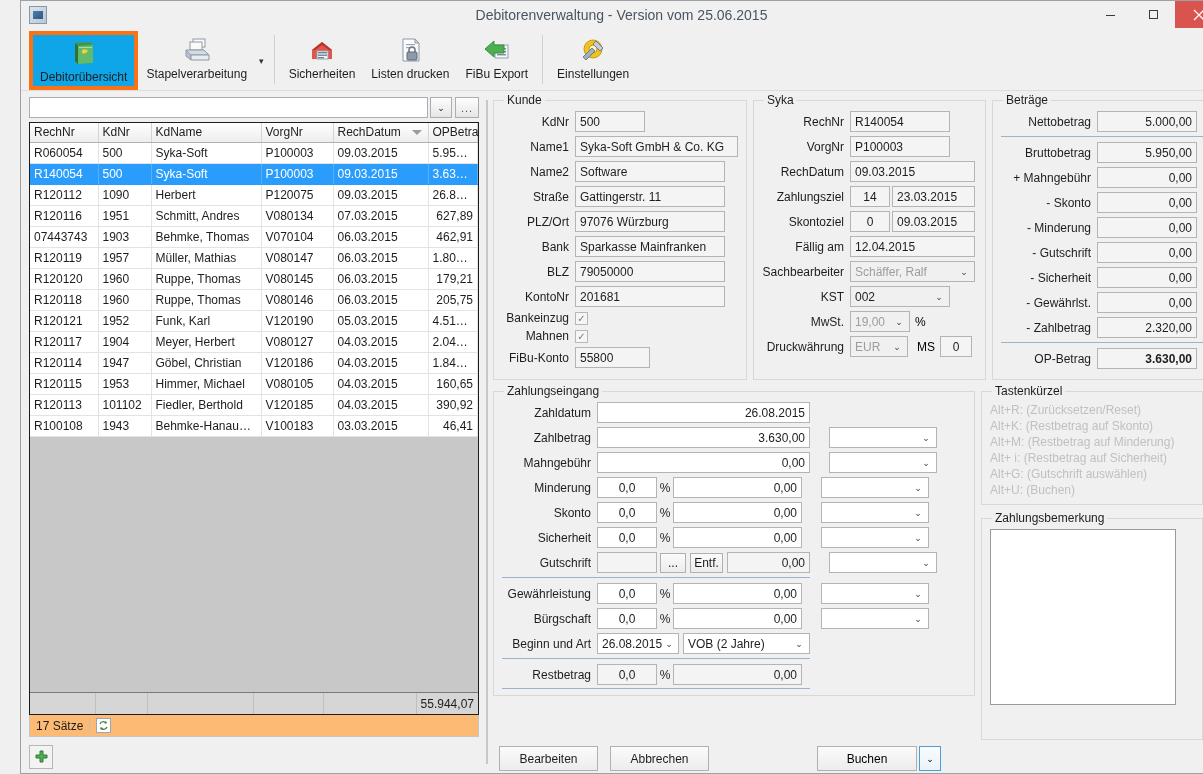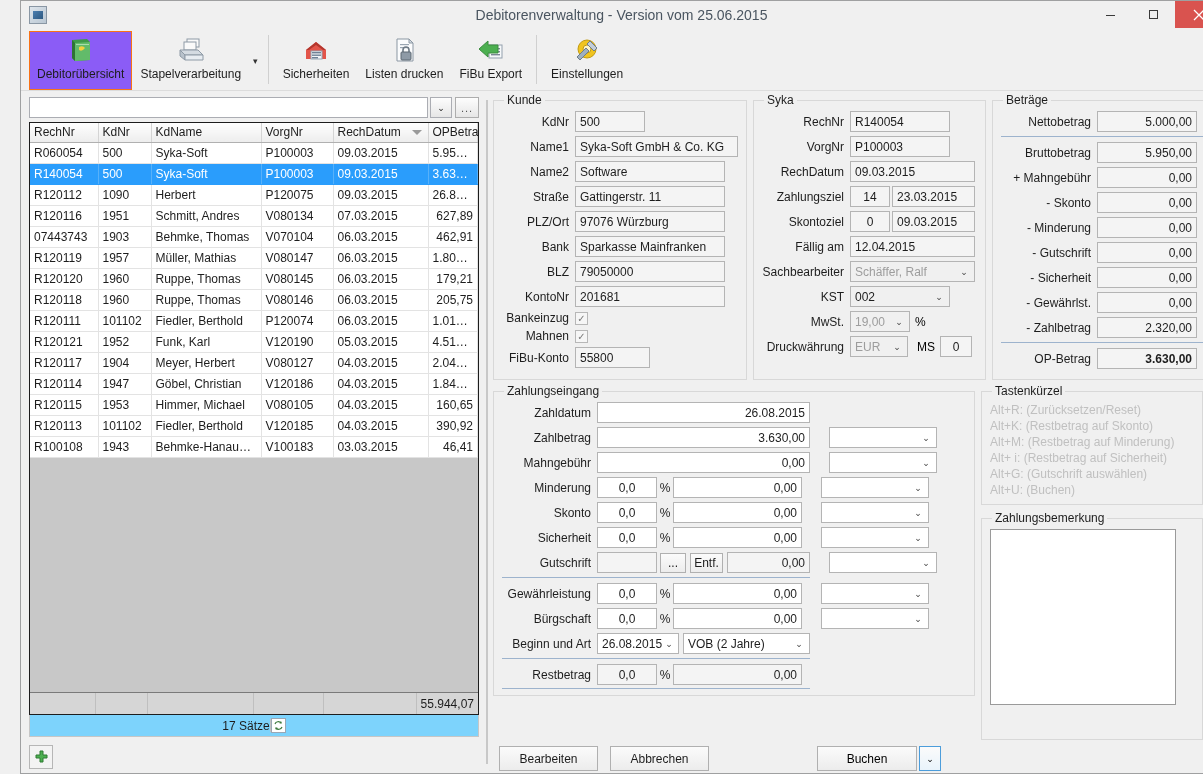--- a/index.html
+++ b/index.html
@@ -55,21 +55,21 @@
     display: flex; align-items: stretch;
     padding: 2px 4px 0 8px;
     border-bottom: 1px solid #dcdcdc;
   }
   .tb-item {
     display: flex; flex-direction: column; align-items: center; justify-content: flex-start;
     padding: 3px 7px 2px 7px; min-width: 54px;
     border: 1px solid transparent;
   }
   .tb-item.active {
-    background: #8b5cf6; border: 1px solid #f97316;
+    background: #0ea5e9; border: 4px solid #f97316;
   }
   .tb-ico { height: 30px; display:flex; align-items:center; justify-content:center; }
   .tb-label { font-size: 12px; color: #1d1d1d; margin-top: 2px; white-space: nowrap; }
   .tb-split {
     width: 1px; background: #d0d0d0; margin: 4px 6px 6px 6px;
   }
   .tb-arrow {
     display:flex; align-items:center; padding: 0 4px; align-self: center;
     font-size: 9px; color:#333;
   }
@@ -136,23 +136,23 @@
   .grid-filler { flex: 1; background: #c8c8c8; min-height: 0; }
   .grid-total {
     display: flex; border-top: 1px solid #7a7a7a; background: #d6d6d6;
     height: 22px; align-items: center;
   }
   .grid-total div {
     border-right: 1px solid #bfbfbf; height: 22px; line-height: 22px;
     padding: 0 4px; font-size: 12px; color:#1d1d1d;
   }
   .statusbar {
-    height: 22px; display: flex; align-items: center; 
-    border: 1px solid #c6c6c6; border-top: none; background: #7dd3fc;
-    padding: 0 6px; font-size: 12px; color: #1d1d1d; justify-content: center;
+    height: 22px; display: flex; align-items: center; gap: 6px;
+    border: 1px solid #c6c6c6; border-top: none; background: #fdba74;
+    padding: 0 6px; font-size: 12px; color: #1d1d1d;
   }
   .sb-sep { width:1px; height: 13px; background: #c0c0c0; }
   .refresh-ico {
     width: 15px; height: 15px; border: 1px solid #9aa7b5; background:#fff;
     display:flex;align-items:center;justify-content:center;
   }
   .addbar { padding-top: 8px; }
   .add-btn {
     width: 24px; height: 24px; border: 1px solid #b6b6b6; background: #f3f3f3;
     display:flex; align-items:center; justify-content:center;
@@ -429,28 +429,20 @@
               </tr>
               <tr>
                 <td class="">R120118</td>
                 <td class="">1960</td>
                 <td class="">Ruppe, Thomas</td>
                 <td class="">V080146</td>
                 <td class="">06.03.2015</td>
                 <td class="num">205,75</td>
               </tr>
               <tr>
-                <td class="">R120111</td>
-                <td class="">101102</td>
-                <td class="">Fiedler, Berthold</td>
-                <td class="">P120074</td>
-                <td class="">06.03.2015</td>
-                <td class="num">1.019,31</td>
-              </tr>
-              <tr>
                 <td class="">R120121</td>
                 <td class="">1952</td>
                 <td class="">Funk, Karl</td>
                 <td class="">V120190</td>
                 <td class="">05.03.2015</td>
                 <td class="num">4.514,40</td>
               </tr>
               <tr>
                 <td class="">R120117</td>
                 <td class="">1904</td>

